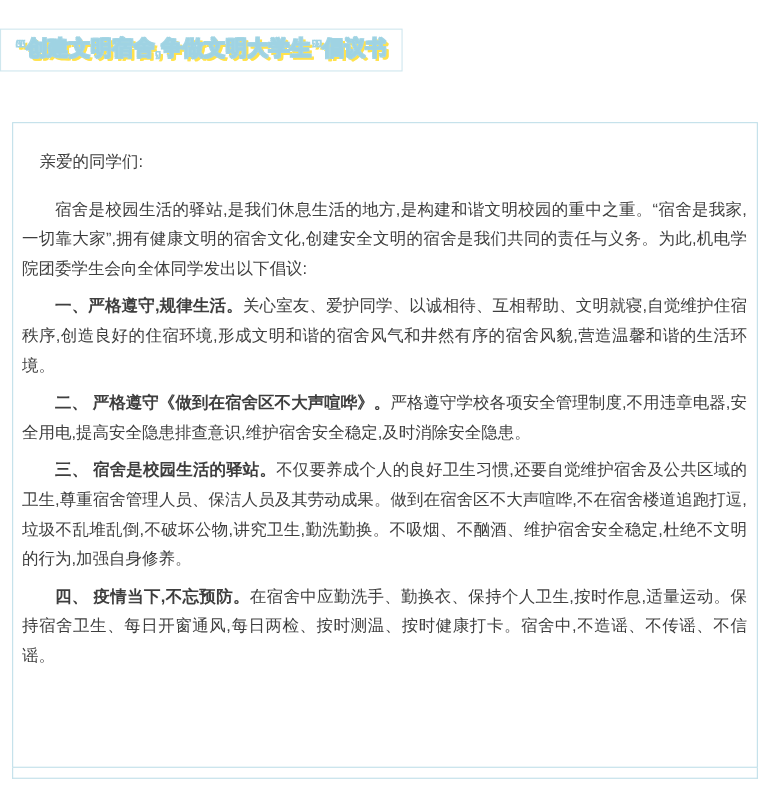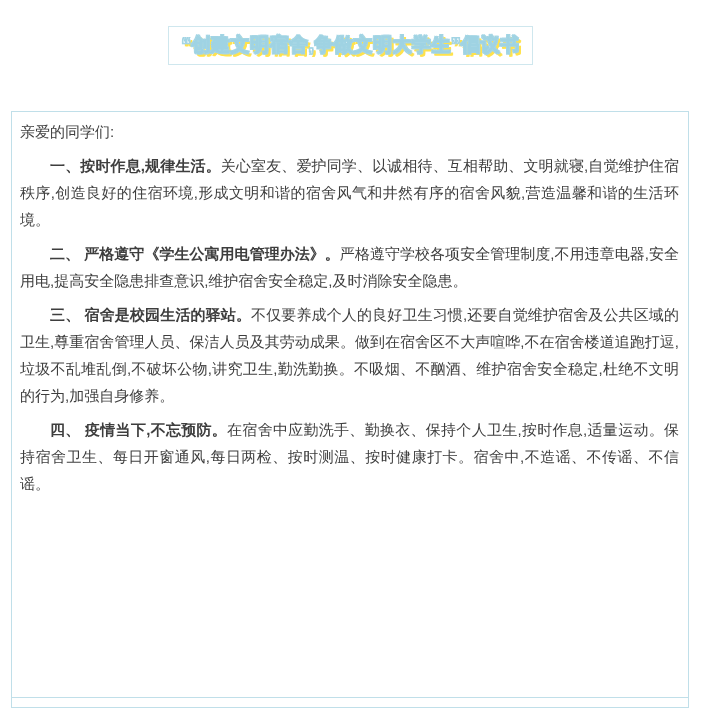--- a/index.html
+++ b/index.html
@@ -11,21 +11,21 @@
     height: 720px;
     background: #ffffff;
     overflow: hidden;
     font-family: "Liberation Sans", "DejaVu Sans", sans-serif;
   }
 
   
   .title-row {
     padding-top: 26px;
     display: flex;
-    justify-content: center;
+    justify-content: flex-start;
   }
   .title-box {
     margin: 0;
     border: 1px solid #cfe7ee;
     padding: 5px 13px 6px 13px;
     font-size: 19px;
     line-height: 26px;
     font-weight: bold;
     letter-spacing: 0.5px;
     color: #ffffff;
@@ -48,21 +48,21 @@
     height: 587px;
     border: 1px solid #c0dfe9;
     padding: 6px 9px 10px 8px;
     color: #3e3e3e;
     font-size: 15px;
     line-height: 27px;
     overflow: hidden;
     text-align: justify;
   }
   .greeting {
-    margin: 0;
+    margin: 16px;
     text-indent: 0;
   }
   .para {
     margin: 7px 0 0 0;
     text-indent: 2em;
   }
   .para b {
     font-weight: bold;
   }
 
@@ -78,24 +78,25 @@
 </head>
 <body>
 
 <div class="title-row">
   <h1 class="title-box">“创建文明宿舍,争做文明大学生”倡议书</h1>
 </div>
 
 <div class="main-box">
   <p class="greeting">亲爱的同学们:</p>
 
+  <p class="para"><b></b><span>宿舍是校园生活的驿站,是我们休息生活的地方,是构建和谐文明校园的重中之重。“宿舍是我家,一切靠大家”,拥有健康文明的宿舍文化,创建安全文明的宿舍是我们共同的责任与义务。为此,机电学院团委学生会向全体同学发出以下倡议:</span><b></b></p>
 
-  <p class="para"><b>一、按时作息,规律生活。</b><span>关心室友、爱护同学、以诚相待、互相帮助、文明就寝,自觉维护住宿秩序,创造良好的住宿环境,形成文明和谐的宿舍风气和井然有序的宿舍风貌,营造温馨和谐的生活环境。</span><b></b></p>
+  <p class="para"><b>一、严格遵守,规律生活。</b><span>关心室友、爱护同学、以诚相待、互相帮助、文明就寝,自觉维护住宿秩序,创造良好的住宿环境,形成文明和谐的宿舍风气和井然有序的宿舍风貌,营造温馨和谐的生活环境。</span><b></b></p>
 
-  <p class="para"><b>二、 严格遵守《学生公寓用电管理办法》。</b><span>严格遵守学校各项安全管理制度,不用违章电器,安全用电,提高安全隐患排查意识,维护宿舍安全稳定,及时消除安全隐患。</span><b></b></p>
+  <p class="para"><b>二、 严格遵守《做到在宿舍区不大声喧哗》。</b><span>严格遵守学校各项安全管理制度,不用违章电器,安全用电,提高安全隐患排查意识,维护宿舍安全稳定,及时消除安全隐患。</span><b></b></p>
 
   <p class="para"><b>三、 宿舍是校园生活的驿站。</b><span>不仅要养成个人的良好卫生习惯,还要自觉维护宿舍及公共区域的卫生,尊重宿舍管理人员、保洁人员及其劳动成果。做到在宿舍区不大声喧哗,不在宿舍楼道追跑打逗,垃圾不乱堆乱倒,不破坏公物,讲究卫生,勤洗勤换。不吸烟、不酗酒、维护宿舍安全稳定,杜绝不文明的行为,加强自身修养。</span><b></b></p>
 
   <p class="para"><b>四、 疫情当下,不忘预防。</b><span>在宿舍中应勤洗手、勤换衣、保持个人卫生,按时作息,适量运动。保持宿舍卫生、每日开窗通风,每日两检、按时测温、按时健康打卡。宿舍中,不造谣、不传谣、不信谣。</span><b></b></p>
 
 </div>
 
 <div class="footer-strip"></div>
 
 </body></html>

